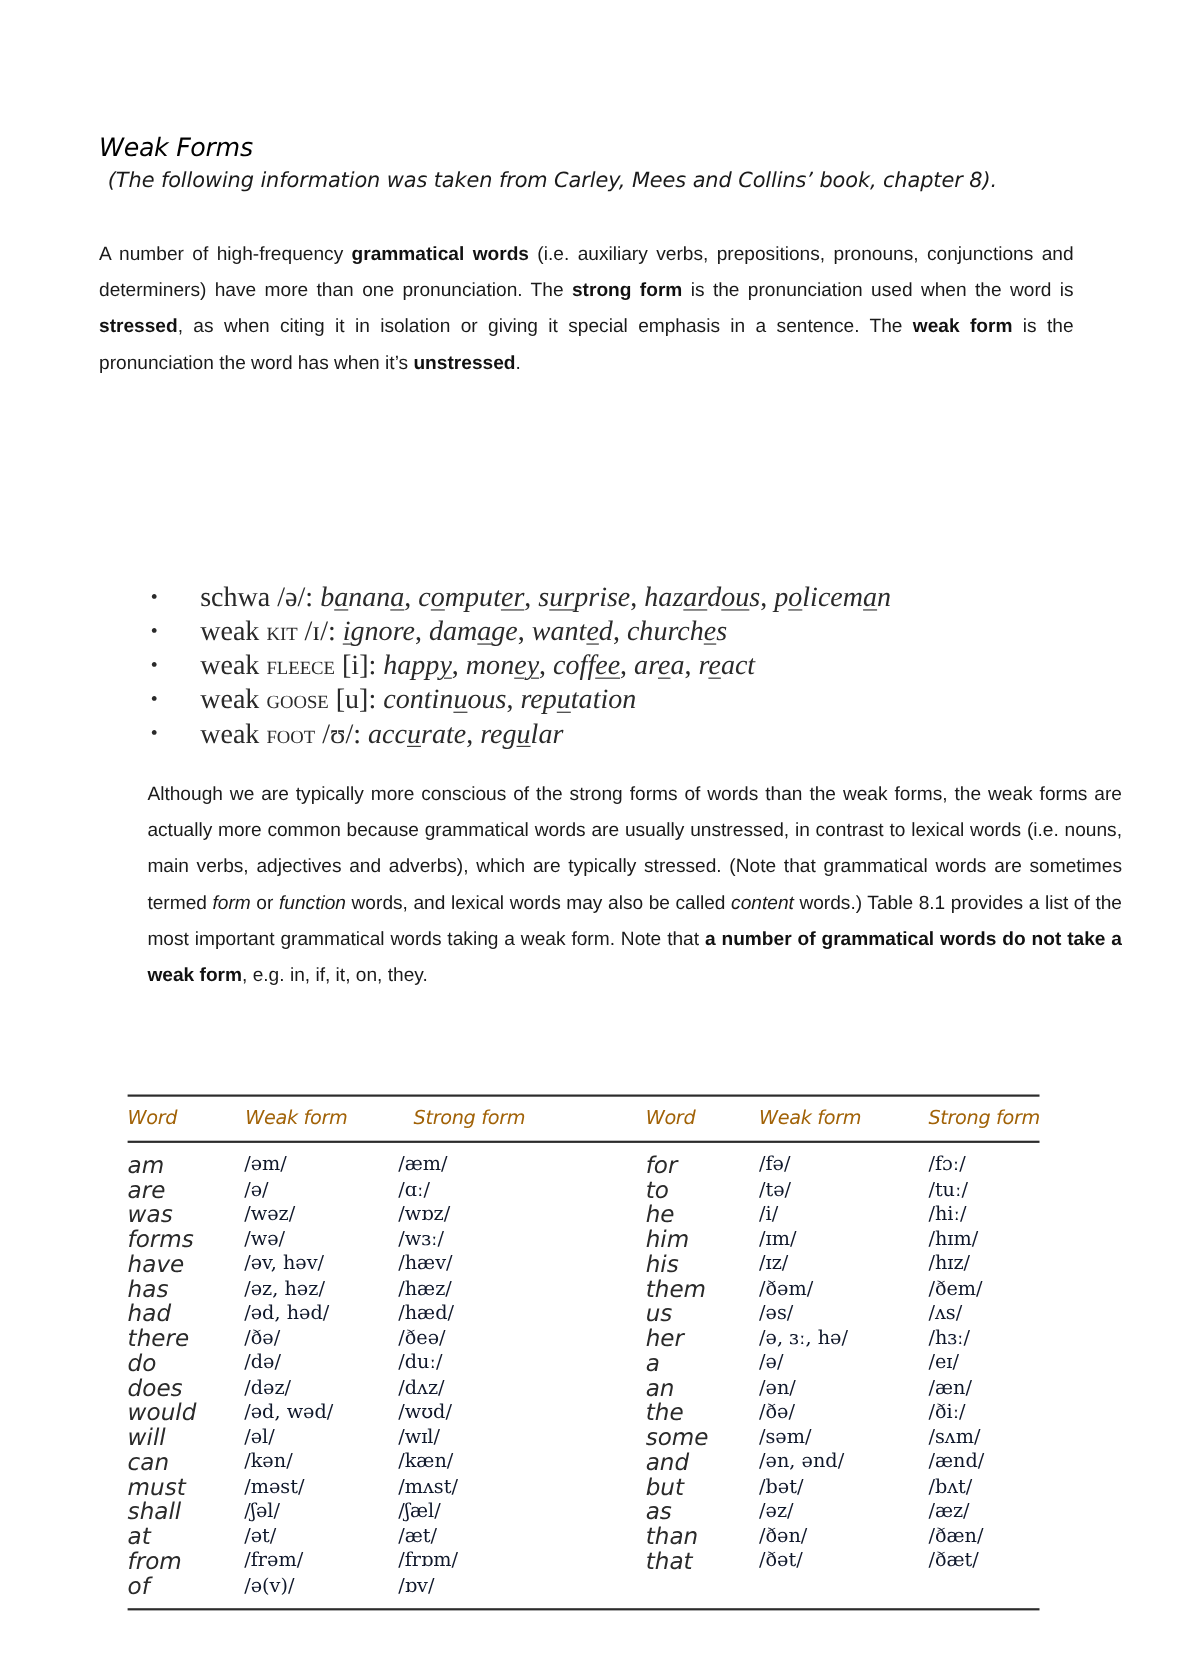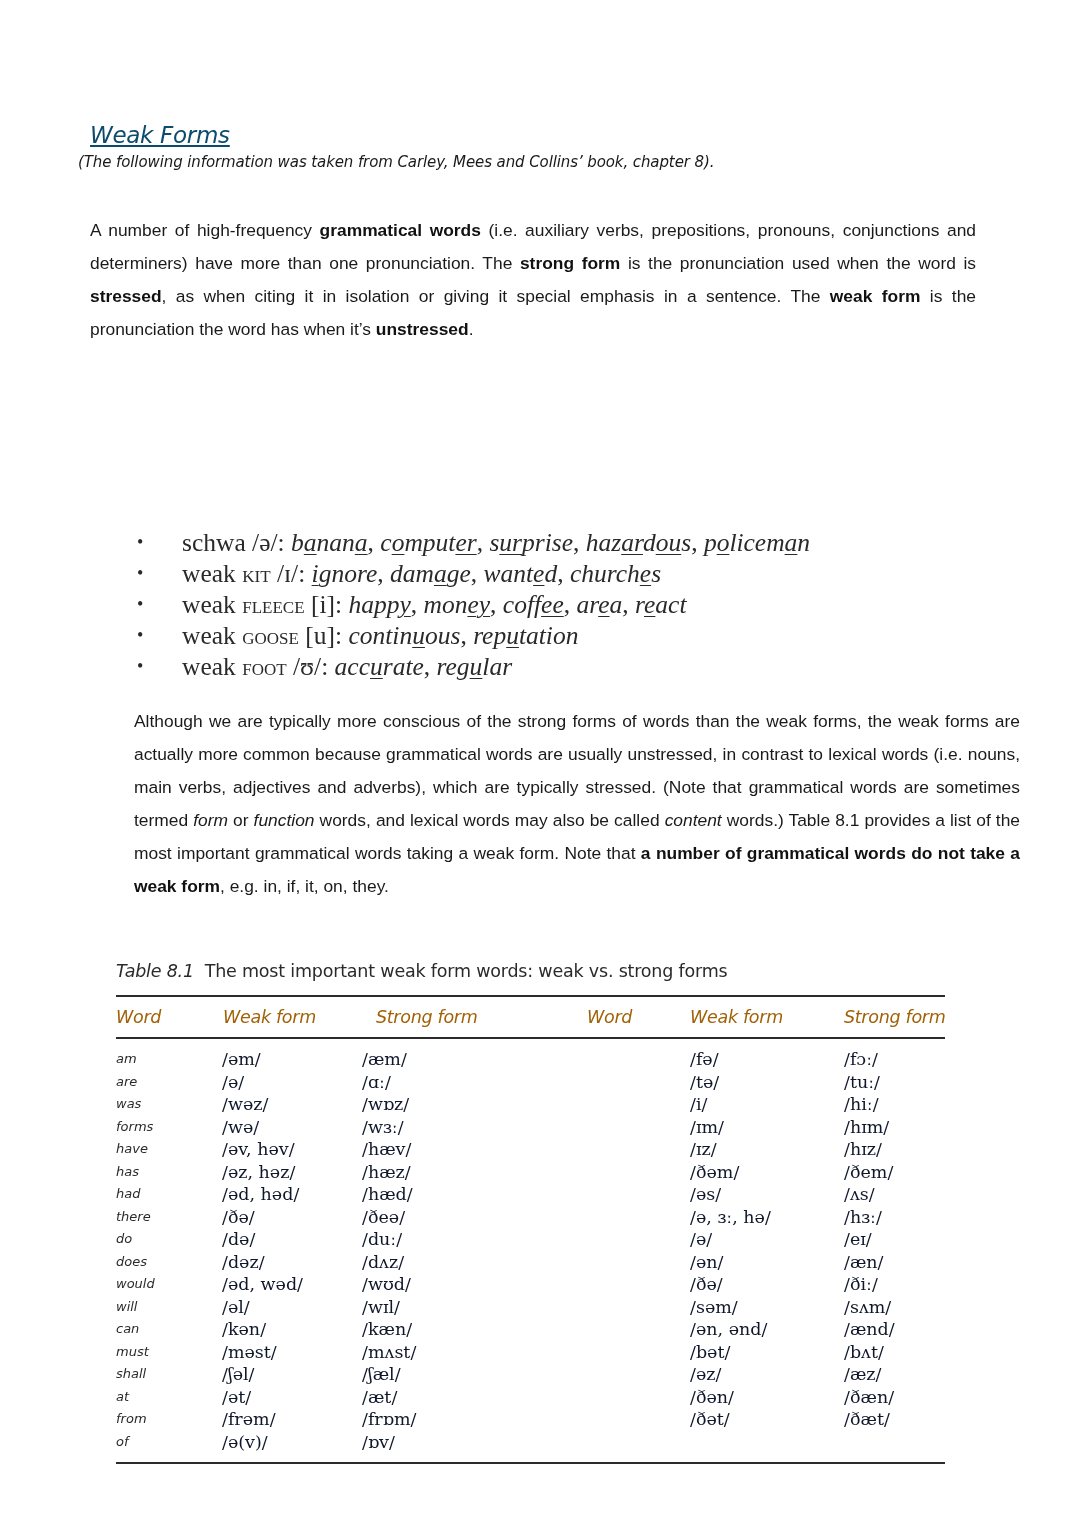--- a/index.html
+++ b/index.html
@@ -1,39 +1,39 @@
 <!DOCTYPE html>
 <html><head>
 <meta charset="utf-8">
 <style>
   html, body { margin: 0; padding: 0; background: #ffffff; }
   body { width: 1080px; height: 1525px; position: relative; color: #1a1a1a; overflow: hidden; }
   .page { position: absolute; left: 0; top: 0; width: 1080px; height: 1525px; }
-  .title { position: absolute; left: 90px; top: 122px; font-family: "DejaVu Sans", sans-serif; font-style: italic; font-size: 23px; text-decoration: underline; color: #0c4a6e; margin: 0; font-weight: normal; letter-spacing: -0.3px; }
-  .source { position: absolute; left: 78px; top: 153px; font-family: "DejaVu Sans", sans-serif; font-style: italic; font-size: 15px; color: #1a1a1a; letter-spacing: -0.1px; }
+  .title { position: absolute; left: 90px; top: 122px; font-family: "DejaVu Sans", sans-serif; font-style: italic; font-size: 23px; color: #000000; margin: 0; font-weight: normal; letter-spacing: -0.3px; }
+  .source { position: absolute; left: 98px; top: 153px; font-family: "DejaVu Sans", sans-serif; font-style: italic; font-size: 19px; color: #1a1a1a; letter-spacing: -0.1px; }
   .para { position: absolute; left: 90px; width: 886px; font-family: Liberation Sans, sans-serif; font-size: 17.4px; line-height: 33.1px; text-align: justify; color: #1a1a1a; margin: 0; }
   .para b { font-weight: bold; color: #111; }
   #p1 { top: 214px; }
   #p2 { top: 412px; }
   #p3 { top: 705px; margin-left: 44px; }
   .bullets { position: absolute; left: 135px; top: 527px; margin: 0; padding: 0; list-style: none; font-family: "Liberation Serif", serif; font-size: 25.5px; color: #2a2a2a; }
   .bullets li { height: 31px; line-height: 31px; position: relative; padding-left: 47px; white-space: nowrap; }
   .bullets .dot { position: absolute; left: 2px; top: 0; font-size: 18px; }
   .bullets .sc { font-variant: small-caps; font-size: 17px; }
   .bullets i u { text-decoration-thickness: 1px; text-underline-offset: 3px; }
   .tbl-caption { position: absolute; left: 116px; top: 961px; font-family: "DejaVu Sans", sans-serif; font-size: 17.5px; color: #2a2a2a; letter-spacing: -0.2px; }
   .tbl-caption i { font-style: italic; }
   .rule { position: absolute; left: 116px; width: 829px; background: #2b2b2b; }
   .rule.top { top: 995px; height: 2px; }
   .rule.mid { top: 1037px; height: 2px; }
   .rule.bot { top: 1462px; height: 2px; }
   .hdr { position: absolute; top: 1007px; font-family: "DejaVu Sans", sans-serif; font-style: italic; font-size: 17.5px; color: #a16207; letter-spacing: -0.3px; }
   .col { position: absolute; top: 1048px; margin: 0; padding: 0; list-style: none; }
   .col li { height: 22.5px; line-height: 22.5px; white-space: nowrap; }
-  .col.word { font-family: "DejaVu Sans", sans-serif; font-style: italic; font-size: 13px; color: #2a2a2a; }
+  .col.word { font-family: "DejaVu Sans", sans-serif; font-style: italic; font-size: 21px; color: #2a2a2a; }
   .col.ipa { font-family: "DejaVu Serif", serif; font-size: 17.5px; color: #0f172a; }
 </style>
 </head>
 <body>
 
 <div class="page">
 
   <h1 class="title">Weak Forms</h1>
   <div class="source">(The following information was taken from Carley, Mees and Collins’ book, chapter 8).</div>
 
@@ -43,21 +43,20 @@
   <ul class="bullets" id="vowel-list">
       <li><span class="dot">•</span>schwa /ə/: <i>b<u>a</u>nan<u>a</u></i>, <i>c<u>o</u>mput<u>er</u></i>, <i>s<u>ur</u>prise</i>, <i>haz<u>ar</u>d<u>ou</u>s</i>, <i>p<u>o</u>licem<u>a</u>n</i></li>
       <li><span class="dot">•</span>weak <span class="sc">KIT</span> /ɪ/: <i><u>i</u>gnore</i>, <i>dam<u>a</u>ge</i>, <i>want<u>e</u>d</i>, <i>church<u>e</u>s</i></li>
       <li><span class="dot">•</span>weak <span class="sc">FLEECE</span> [i]: <i>happ<u>y</u></i>, <i>mon<u>ey</u></i>, <i>coff<u>ee</u></i>, <i>ar<u>e</u>a</i>, <i>r<u>e</u>act</i></li>
       <li><span class="dot">•</span>weak <span class="sc">GOOSE</span> [u]: <i>contin<u>u</u>ous</i>, <i>rep<u>u</u>tation</i></li>
       <li><span class="dot">•</span>weak <span class="sc">FOOT</span> /ʊ/: <i>acc<u>u</u>rate</i>, <i>reg<u>u</u>lar</i></li>
     </ul>
 
   <p class="para" id="p3"><span>Although we are typically more conscious of the strong forms of words than the weak forms, the weak forms are actually more common because grammatical words are usually unstressed, in contrast to lexical words (i.e. nouns, main verbs, adjectives and adverbs), which are typically stressed. (Note that grammatical words are sometimes termed </span><i>form</i><span> or </span><i>function</i><span> words, and lexical words may also be called </span><i>content</i><span> words.) Table 8.1 provides a list of the most important grammatical words taking a weak form. Note that </span><b>a number of grammatical words do not take a weak form</b><span>, e.g. in, if, it, on, they.</span></p>
 
-  <div class="tbl-caption"><i>Table 8.1</i>&nbsp;&nbsp;<span>The most important weak form words: weak vs. strong forms</span></div>
 
   <div class="rule top"></div>
   <div class="hdr" style="left:116px">Word</div>
   <div class="hdr" style="left:223px">Weak form</div>
   <div class="hdr" style="left:376px">Strong form</div>
   <div class="hdr" style="left:587px">Word</div>
   <div class="hdr" style="left:690px">Weak form</div>
   <div class="hdr" style="left:844px">Strong form</div>
   <div class="rule mid"></div>
 
@@ -114,20 +113,39 @@
       <li>/dʌz/</li>
       <li>/wʊd/</li>
       <li>/wɪl/</li>
       <li>/kæn/</li>
       <li>/mʌst/</li>
       <li>/ʃæl/</li>
       <li>/æt/</li>
       <li>/frɒm/</li>
       <li>/ɒv/</li>
     </ul>
+  <ul class="col word" style="left:587px">
+      <li>for</li>
+      <li>to</li>
+      <li>he</li>
+      <li>him</li>
+      <li>his</li>
+      <li>them</li>
+      <li>us</li>
+      <li>her</li>
+      <li>a</li>
+      <li>an</li>
+      <li>the</li>
+      <li>some</li>
+      <li>and</li>
+      <li>but</li>
+      <li>as</li>
+      <li>than</li>
+      <li>that</li>
+    </ul>
   <ul class="col ipa" style="left:690px">
       <li>/fə/</li>
       <li>/tə/</li>
       <li>/i/</li>
       <li>/ɪm/</li>
       <li>/ɪz/</li>
       <li>/ðəm/</li>
       <li>/əs/</li>
       <li>/ə, ɜː, hə/</li>
       <li>/ə/</li>

